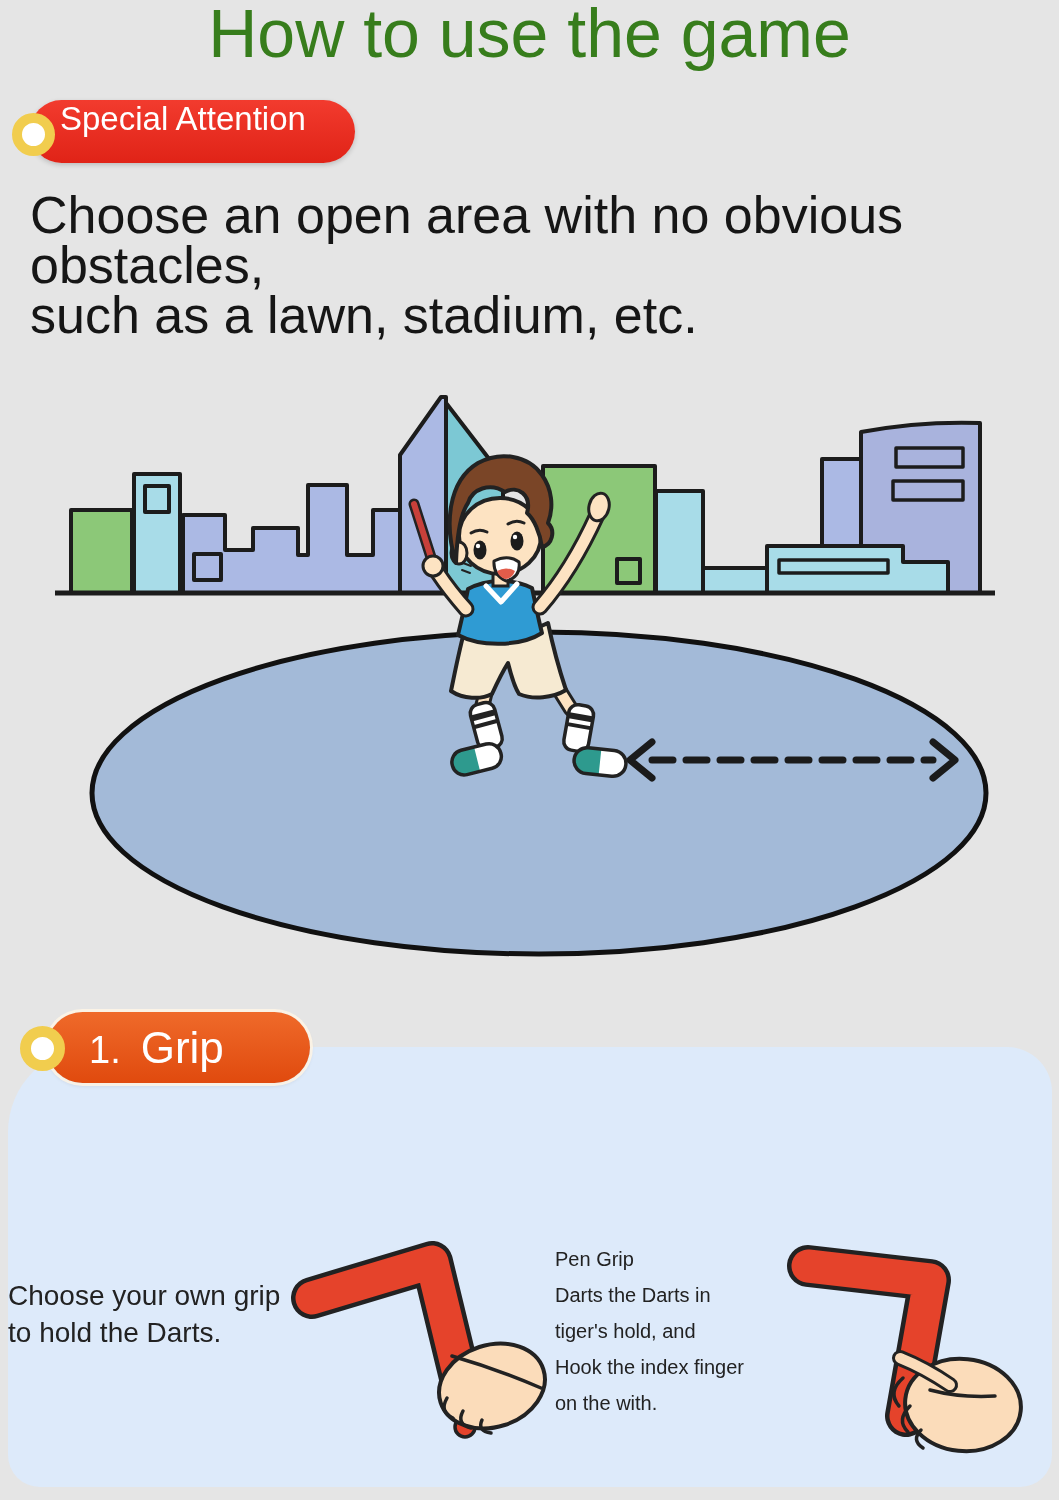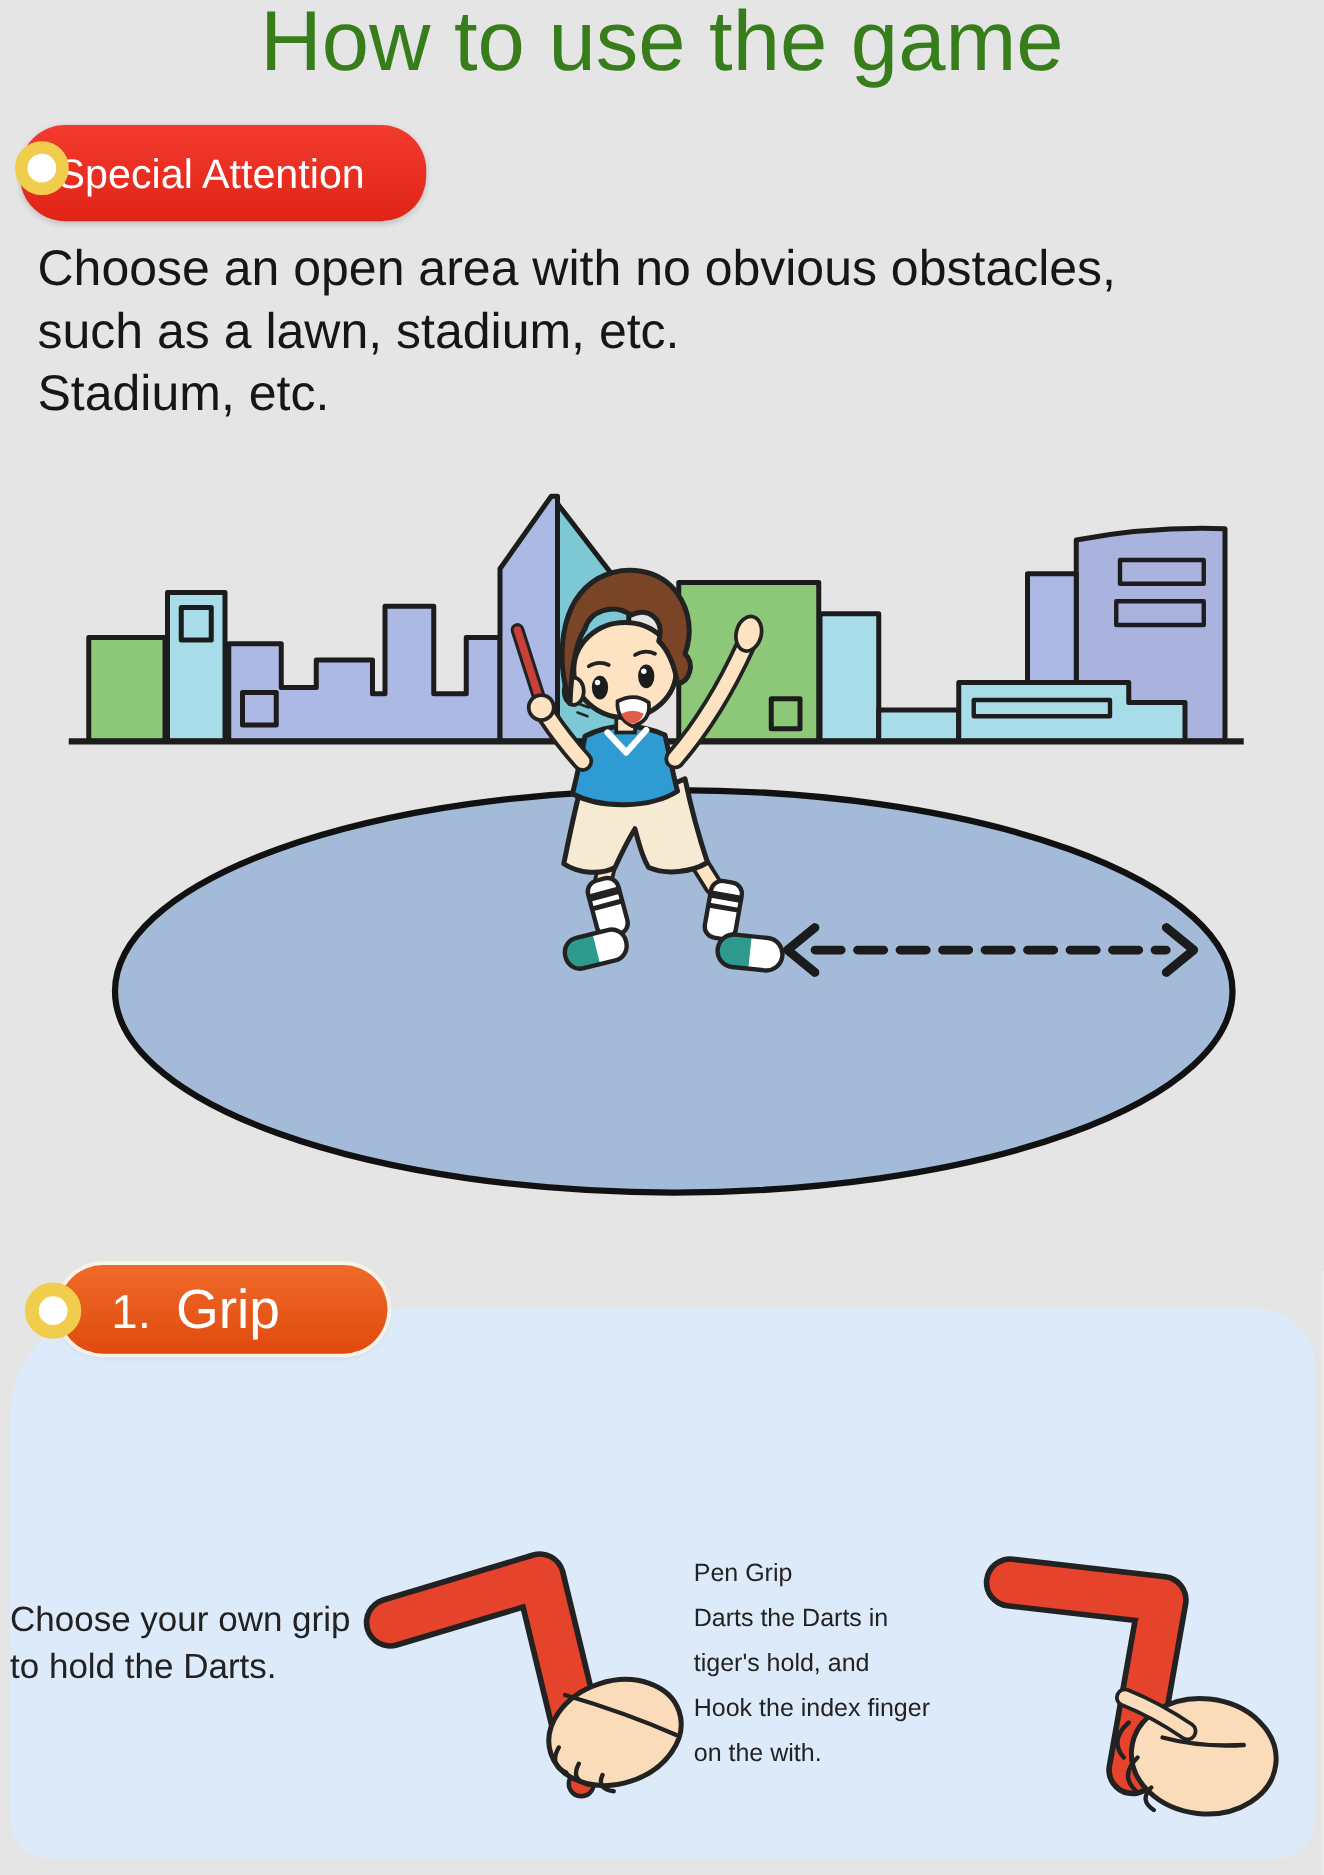--- a/index.html
+++ b/index.html
@@ -9,37 +9,37 @@
     font-family:"Liberation Sans","DejaVu Sans",sans-serif;
     color:#161616;
   }
   .page-title{
     position:absolute;top:-6px;left:0;width:100%;
     font-size:68px;line-height:1.15;font-weight:400;
     color:#377d1c;text-align:center;margin:0;
   }
   
   .badge-red{
-    position:absolute;left:16px;top:100px;width:325px;height:77px;
+    position:absolute;left:30px;top:100px;width:325px;height:63px;
     background:linear-gradient(#f23b2e,#e02317);
-    border-radius:36px;display:flex;align-items:center;
+    border-radius:36px;display:flex;align-items:flex-start;
     padding-left:30px;box-sizing:border-box;
     box-shadow:0 2px 5px rgba(0,0,0,.18);
   }
   .badge-red span{color:#fff;font-size:33px;}
   .donut{
     position:absolute;border-radius:50%;background:#fff;box-sizing:border-box;
     border:10px solid #f1cd4e;z-index:3;
   }
   .donut-1{left:12px;top:113px;width:43px;height:43px;}
   .donut-2{left:20px;top:1026px;width:45px;height:45px;border-width:11px;}
   
   .intro{
     position:absolute;left:30px;top:190px;width:980px;
-    font-size:40px;line-height:50px;color:#161616;
+    font-size:52px;line-height:50px;color:#161616;
   }
   
   .scene{position:absolute;left:0;top:385px;}
   
   .panel{
     position:absolute;left:8px;top:1047px;width:1044px;height:440px;
     background:#ddeafa;border-radius:85px 45px 32px 32px;
   }
   
   .badge-orange{
@@ -70,21 +70,20 @@
   <h1 class="page-title">How to use the game</h1>
 
   <div class="badge-red">
     <span>Special Attention</span>
   </div>
   <div class="donut donut-1"></div>
 
   <div class="intro">
     <div>Choose an open area with no obvious obstacles,</div>
     <div>such as a lawn, stadium, etc.</div>
-    <div>Stadium, etc.</div>
   </div>
 
   <svg class="scene" width="1059" height="580" viewBox="0 0 1059 580">
     <g stroke="#1c1c1c" stroke-width="4" stroke-linejoin="round">
 
       <rect x="71" y="125" width="61" height="83" fill="#8cc878"></rect>
       <rect x="134" y="89" width="46" height="119" fill="#a8dce8"></rect>
       <rect x="145" y="101" width="24" height="26" fill="#a8dce8"></rect>
       <path fill="#abb9e4" d="M183,208 V130 H225 V165 H253 V143 H298 V170 H308 V100 H347 V170 H373 V125 H400 V208 Z"></path>
       <rect x="194" y="169" width="27" height="26" fill="#abb9e4"></rect>

